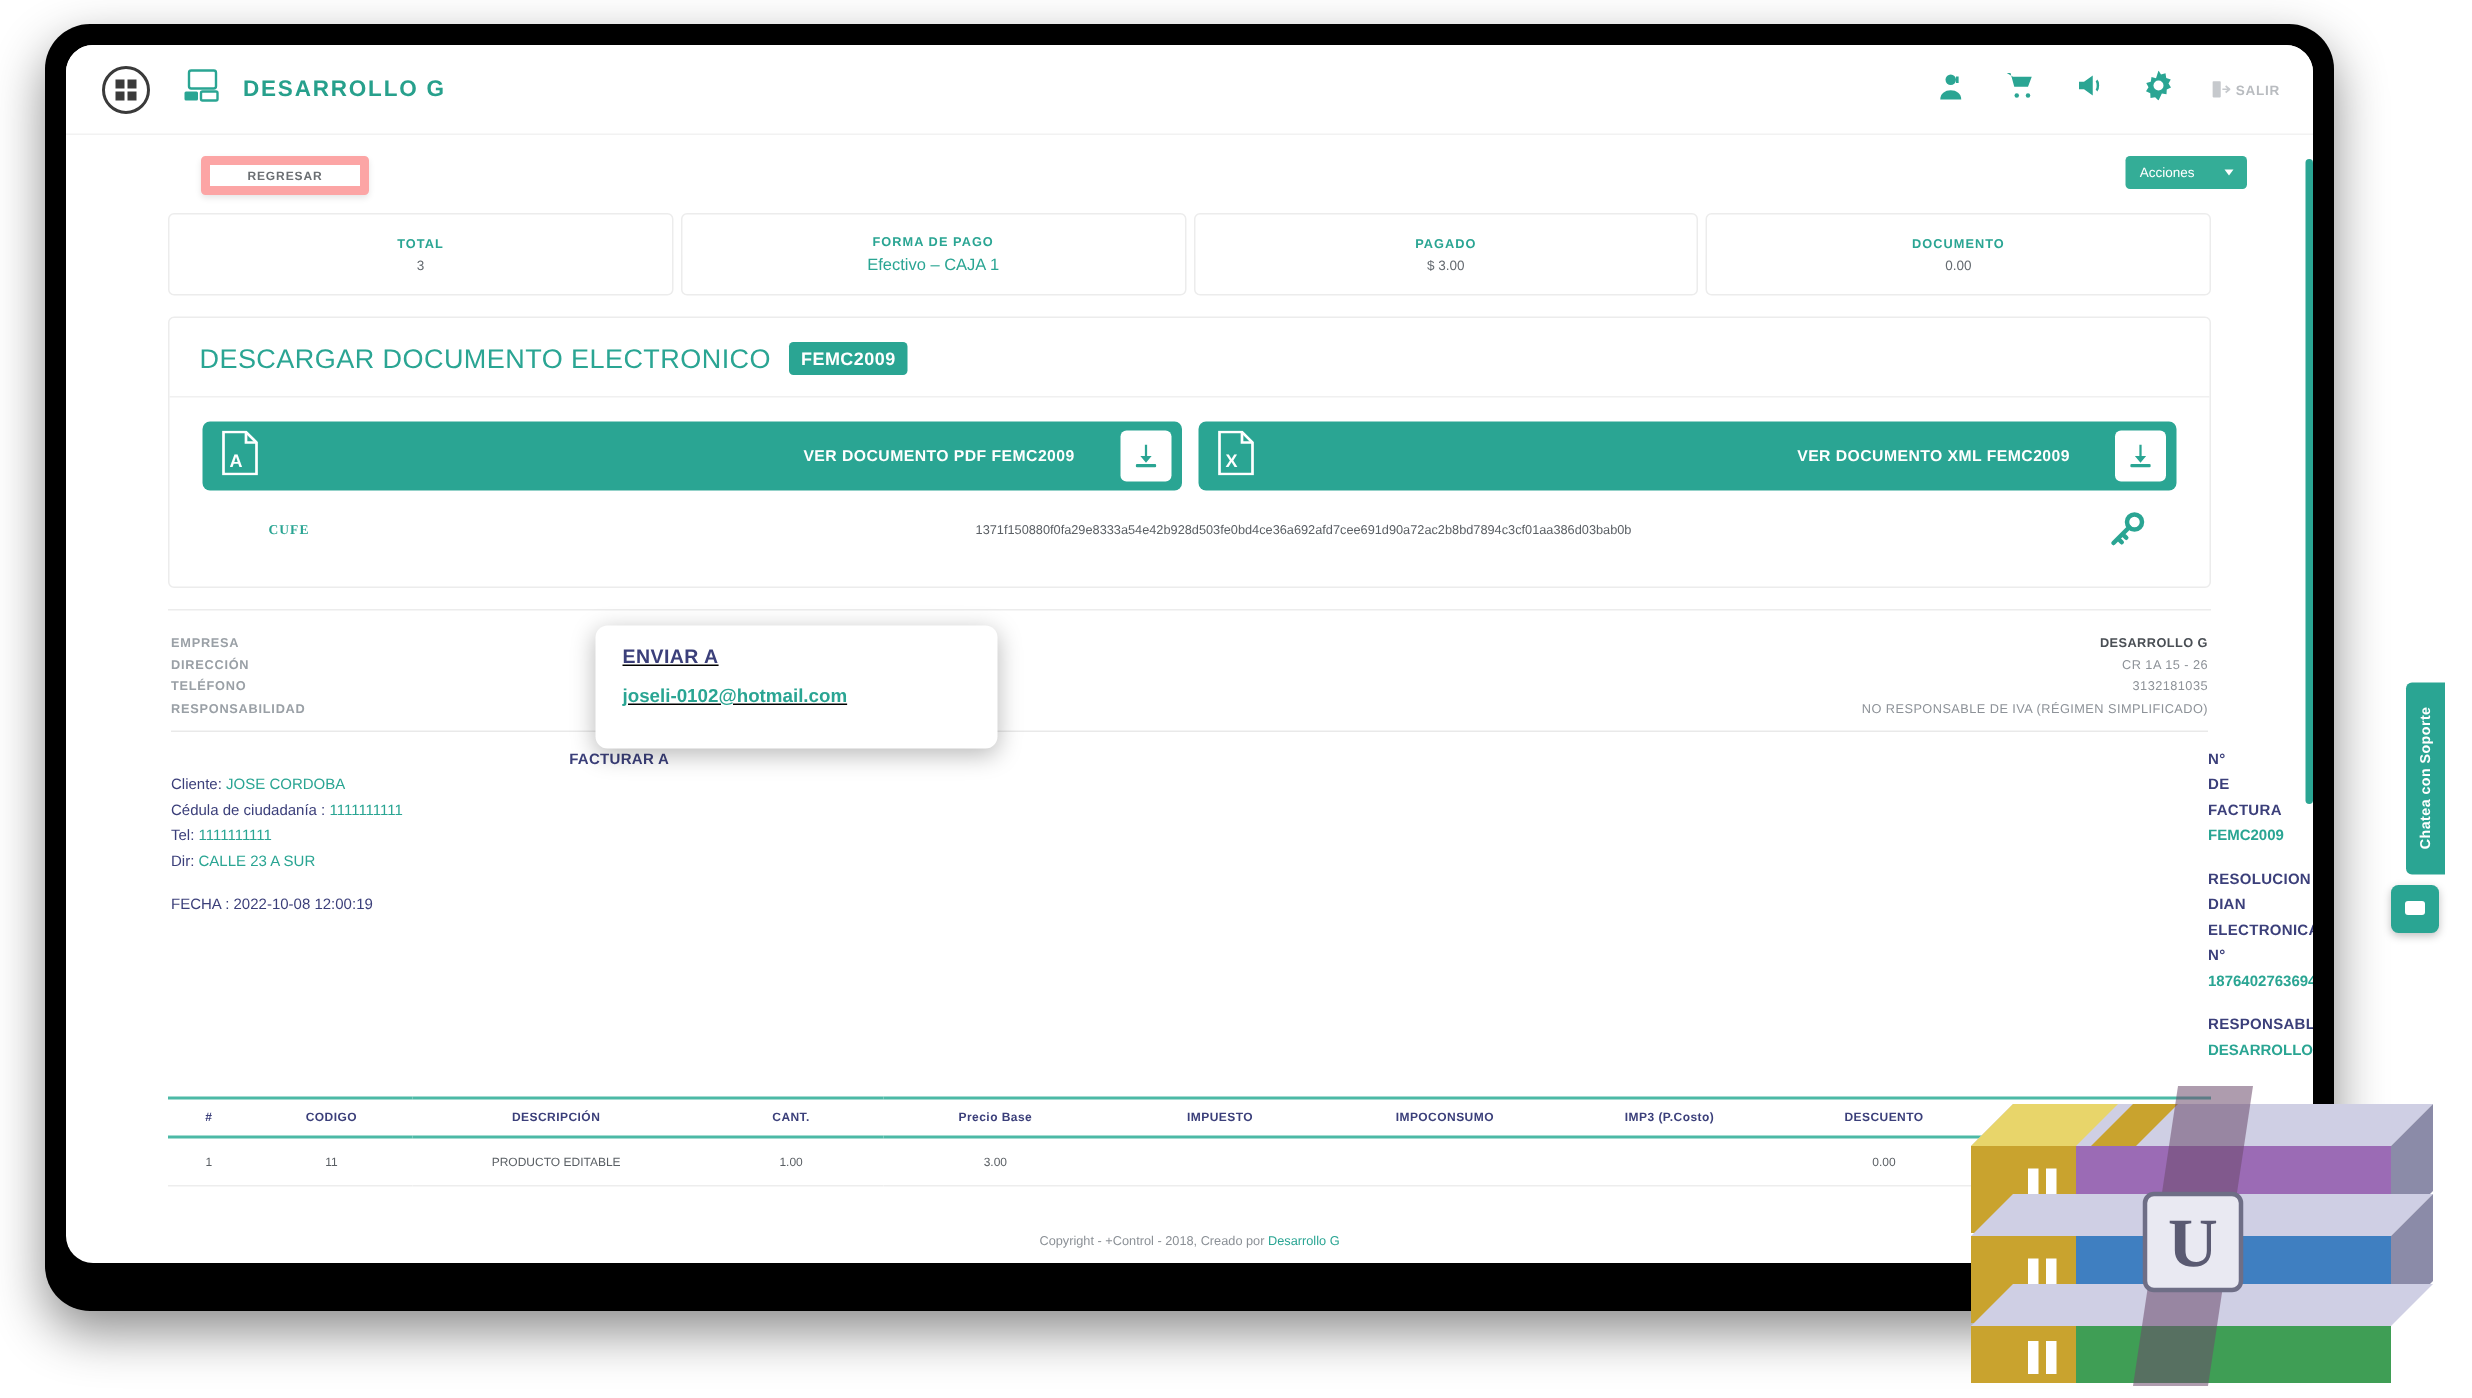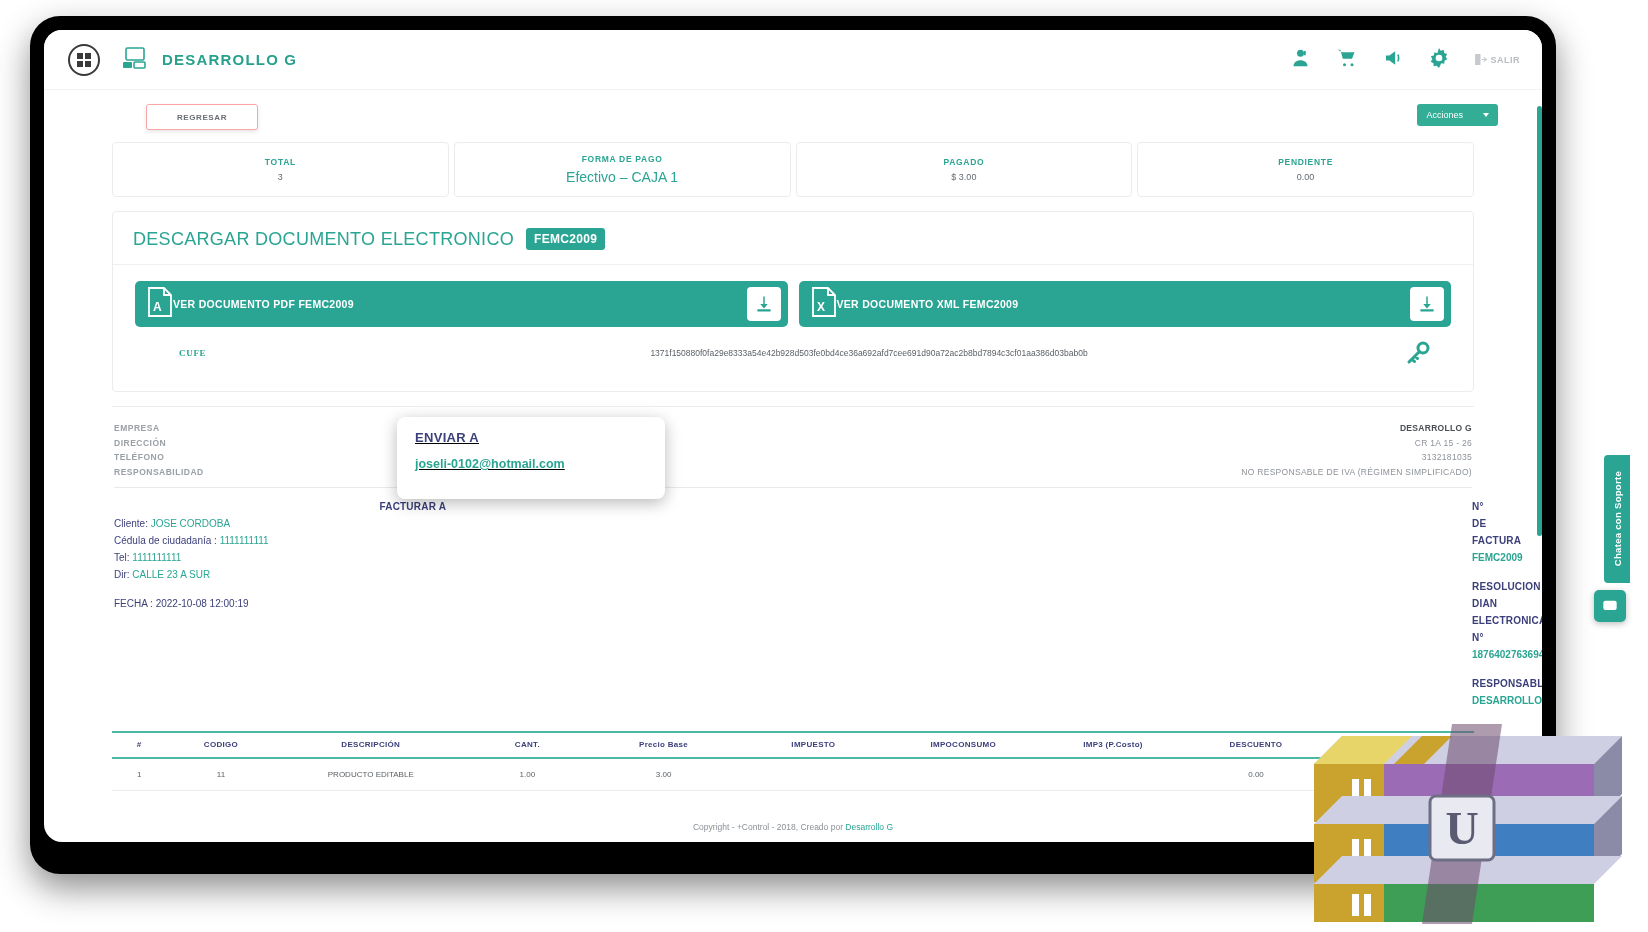--- a/index.html
+++ b/index.html
@@ -72,24 +72,24 @@
   .salir {
     display: flex; align-items: center; gap: 4px;
     color: #b9bcc0; font-size: 9px; font-weight: bold; letter-spacing: .5px;
   }
 
   
   .page { position: relative; padding: 14px 22px 0 22px; height: 752px; }
 
   .row1 { position: relative; height: 34px; }
   .btn-regresar {
-    position: absolute; left: 80px; top: 0;
+    position: absolute; left: 68px; top: 0;
     width: 112px; height: 26px;
     background: #ffffff;
-    border: 1px solid #fca5a5;
+    border: 6px solid #fca5a5;
     border-radius: 3px;
     color: #6b6f73;
     font-size: 8px; font-weight: bold; letter-spacing: .6px;
     display: flex; align-items: center; justify-content: center;
     box-shadow: 0 2px 4px rgba(0,0,0,.10);
   }
   .btn-acciones {
     position: absolute; right: 22px; top: 0;
     height: 22px; padding: 0 9px;
     background: #34ad97;
@@ -106,21 +106,21 @@
     height: 55px;
     border: 1px solid #ececec;
     border-radius: 4px;
     background: #fff;
     display: flex; flex-direction: column;
     align-items: center; justify-content: center;
     gap: 5px;
   }
   .stat .t { color: #2aa593; font-size: 8.5px; font-weight: bold; letter-spacing: .7px; }
   .stat .v { color: #646a70; font-size: 9px; }
-  .stat .v.green { color: #2aa593; font-size: 14px; }
+  .stat .v.green { color: #2aa593; font-size: 11px; }
 
   
   .card {
     margin: 14px 46px 0 46px;
     border: 1px solid #ececec;
     border-radius: 4px;
     background: #fff;
   }
   .card-head {
     padding: 16px 20px 14px 20px;
@@ -144,21 +144,21 @@
   .doc-btn {
     flex: 1;
     height: 46px;
     background: #2aa593;
     border-radius: 5px;
     display: flex; align-items: center;
     padding: 0 7px 0 12px;
     position: relative;
   }
   .doc-btn .label {
-    flex: 1; text-align: left;
+    flex: 1; text-align: right;
     color: #fff; font-size: 10.5px; font-weight: bold; letter-spacing: .3px;
     padding-right: 30px;
   }
   .dl-box {
     width: 34px; height: 34px;
     background: #fff;
     border-radius: 4px;
     display: flex; align-items: center; justify-content: center;
     flex: 0 0 auto;
   }
@@ -369,21 +369,21 @@
         </div>
         <div class="stat">
           <div class="t">FORMA DE PAGO</div>
           <div class="v green">Efectivo – CAJA 1</div>
         </div>
         <div class="stat">
           <div class="t">PAGADO</div>
           <div class="v">$ 3.00</div>
         </div>
         <div class="stat">
-          <div class="t">PENDIENTE</div>
+          <div class="t">DOCUMENTO</div>
           <div class="v">0.00</div>
         </div>
       </div>
 
       <div class="card">
         <div class="card-head">
           <h2>DESCARGAR DOCUMENTO ELECTRONICO</h2>
           <span class="badge">FEMC2009</span>
         </div>
 

